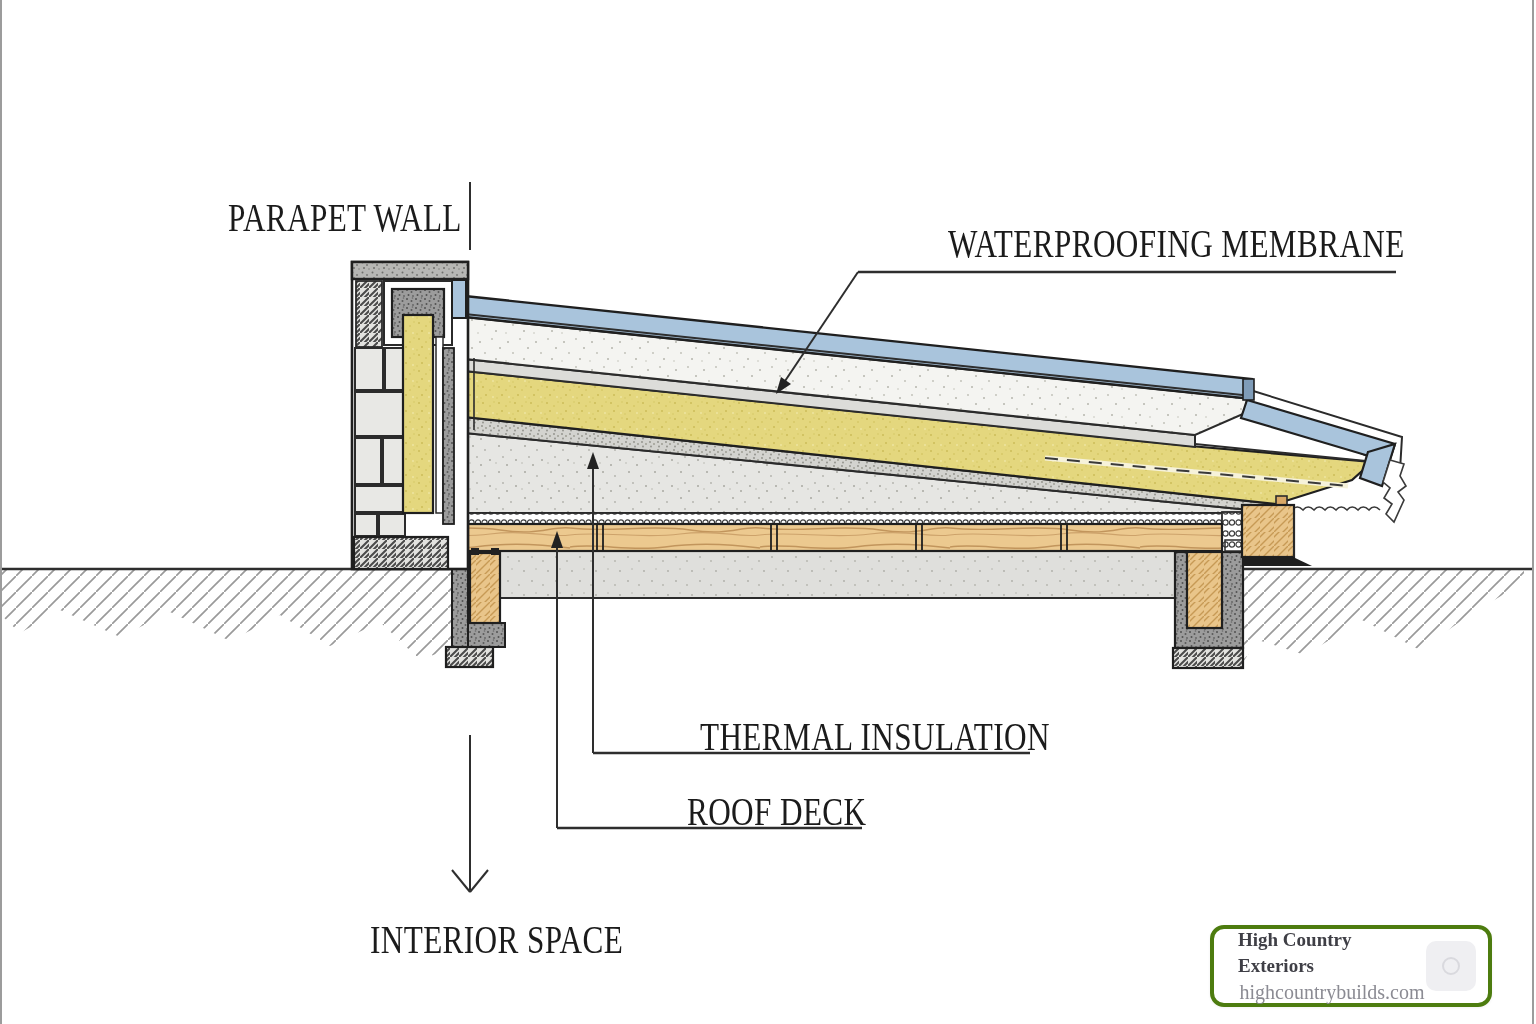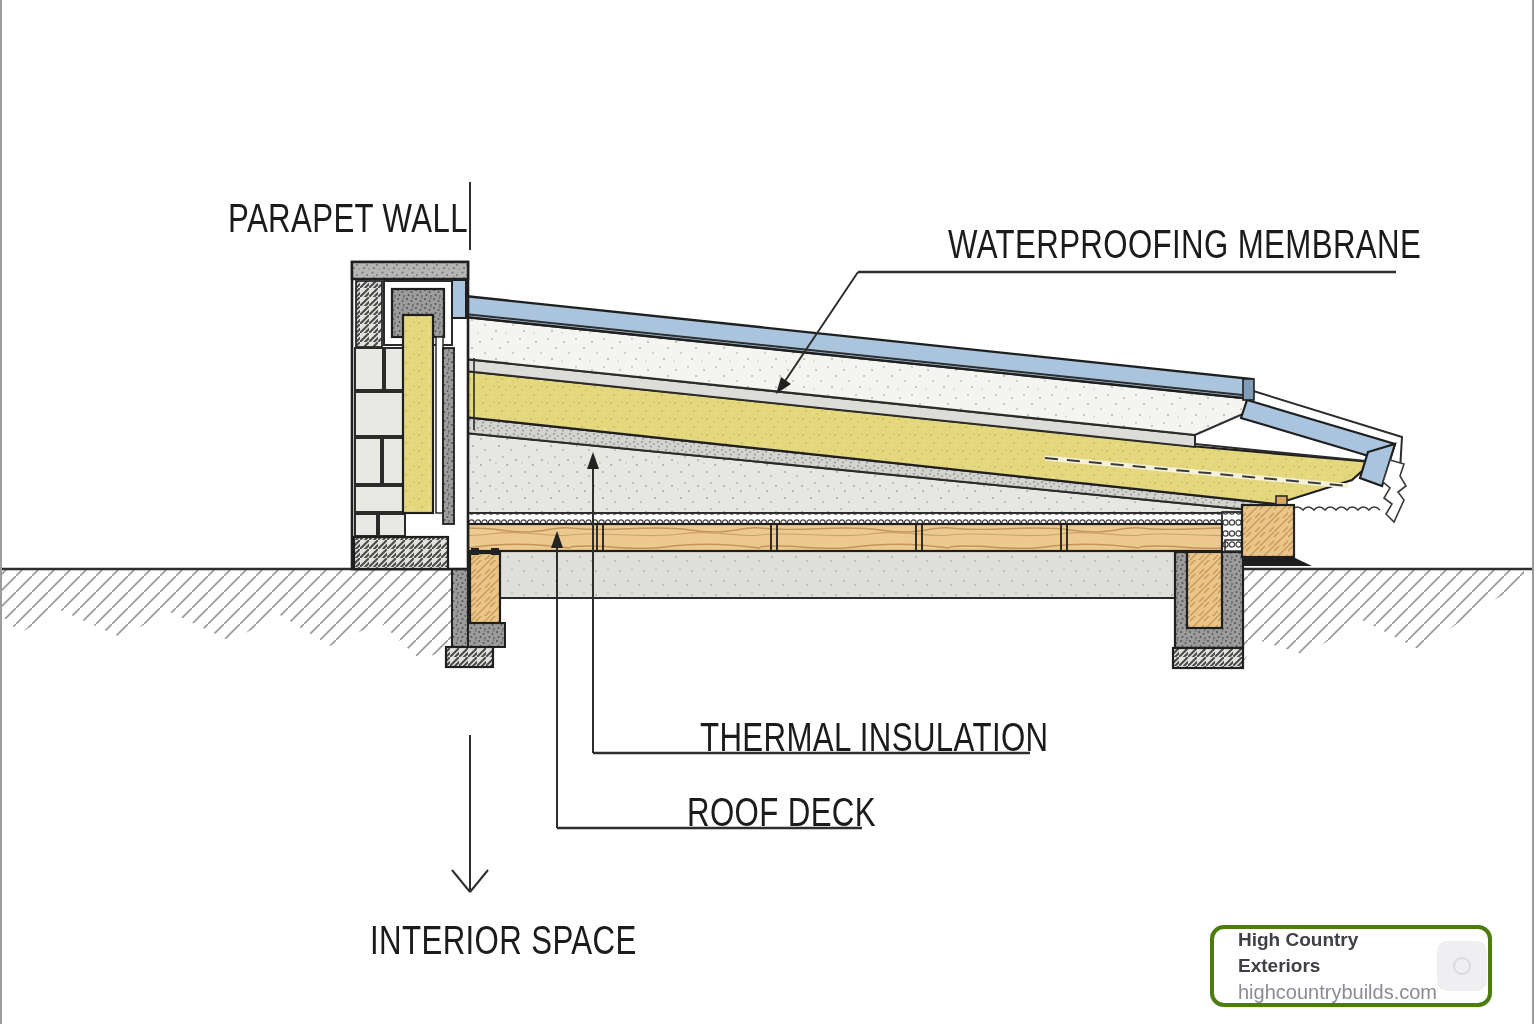--- a/index.html
+++ b/index.html
@@ -1,18 +1,18 @@
 <!DOCTYPE html>
 <html><head>
 <meta charset="utf-8">
 <style>
   html,body{margin:0;padding:0;background:#ffffff;}
   .stage{
     position:relative;width:1536px;height:1024px;overflow:hidden;
-    background:#ffffff;font-family:Liberation Sans, sans-serif;
+    background:#ffffff;font-family:Liberation Serif, serif;
   }
   .edge{position:absolute;top:0;bottom:0;width:2px;background:#9c9c9c;}
   .edge.left{left:0;}
   .edge.right{right:2px;}
   svg{position:absolute;left:0;top:0;}
   .lbl{
     position:absolute;color:#1b1b1b;font-size:40px;line-height:1;
     white-space:nowrap;transform:scaleX(0.78);transform-origin:0 0;
     letter-spacing:0.5px;font-weight:400;
   }

